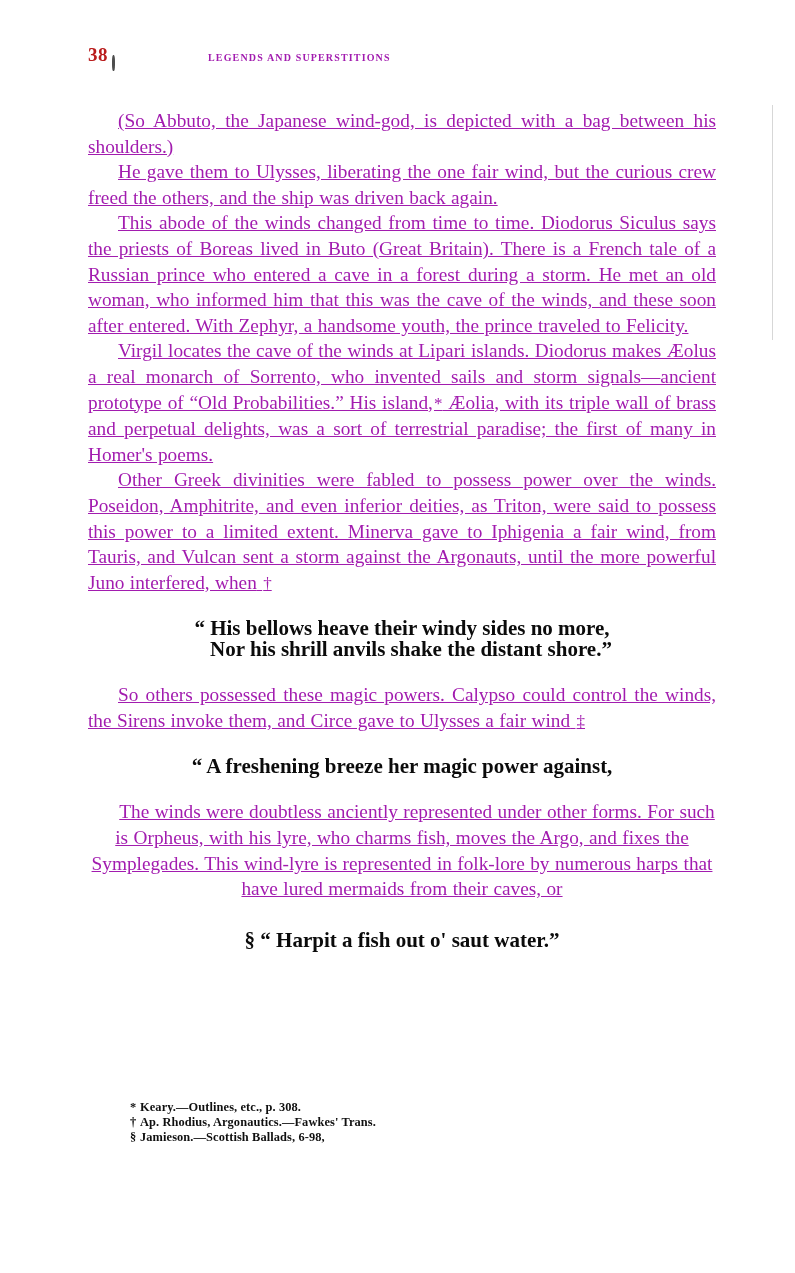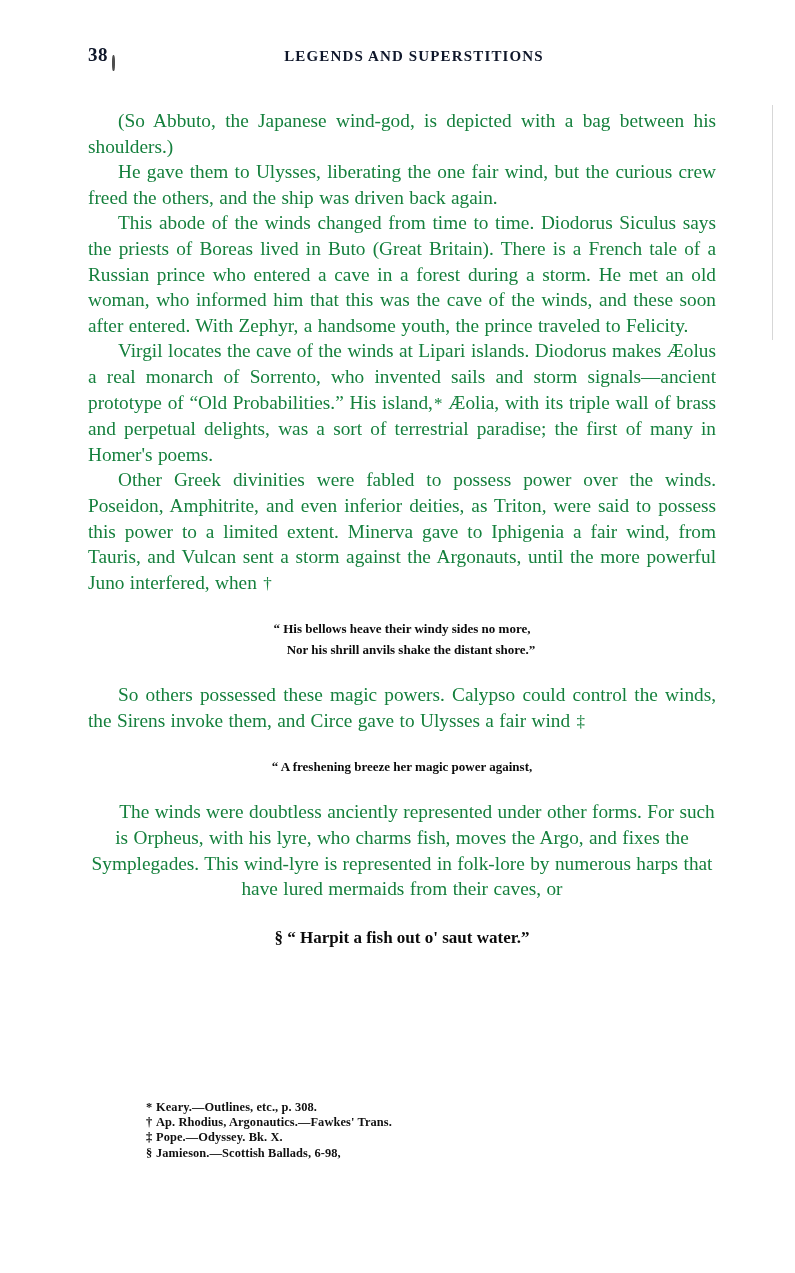--- a/index.html
+++ b/index.html
@@ -52,86 +52,87 @@
   
   .runhead {
     display: flex;
     align-items: baseline;
     height: 30px;
     margin-bottom: 34px;
   }
   .folio {
     font-weight: bold;
     font-size: 19px;
-    color: #0f172a;
+    color: #b91c1c;
     letter-spacing: 0.5px;
     width: 120px;
   }
   .runhead-title {
     flex: 1;
-    text-align: center;
-    font-size: 15px;
+    text-align: left;
+    font-size: 10px;
     font-weight: bold;
     letter-spacing: 1.15px;
-    color: #0f172a;
+    color: #a21caf;
     text-transform: uppercase;
     padding-right: 96px;
     white-space: nowrap;
   }
 
   
   .para {
     font-size: 19.3px;
     line-height: 25.6px;
-    color: #15803d;
+    color: #a21caf;
     text-align: justify;
     text-justify: inter-word;
     text-indent: 30px;
     margin: 0;
     word-spacing: 0.6px;
+    text-decoration: underline;
     -webkit-font-smoothing: none;
   }
   .para:last-of-type { text-align: left; }
   .para.ragged { text-align: center; }
 
   .fn-mark {
     font-size: 17px;
     vertical-align: baseline;
     padding-left: 1px;
   }
 
   
   .verse {
     margin: 22px 0 22px 0;
-    font-size: 13px;
+    font-size: 21px;
     line-height: 21px;
     font-weight: bold;
     color: #0b0b0b;
     text-align: center;
   }
   .verse .vline {
     display: block;
     white-space: nowrap;
   }
   .verse .vline.indent {
     padding-left: 18px;
   }
 
   .section-quote {
     margin: 26px 0 2px 0;
     text-align: center;
-    font-size: 17px;
+    font-size: 21px;
     font-weight: bold;
     color: #0b0b0b;
   }
 
   
   .footnotes {
     position: absolute;
-    left: 146px;
+    left: 130px;
     top: 1100px;
     width: 460px;
   }
   .footnote {
     font-size: 12.4px;
     line-height: 15.2px;
     font-weight: bold;
     color: #101010;
     letter-spacing: 0.1px;
     white-space: nowrap;
@@ -180,17 +181,16 @@
 
     <p class="para ragged">The winds were doubtless anciently represented under other forms.  For such is Orpheus, with his lyre, who charms fish, moves the Argo, and fixes the Symplegades. This wind-lyre is represented in folk-lore by numerous harps that have lured mermaids from their caves, or</p>
 
     <div class="section-quote"><span>§</span> <span>“ Harpit a fish out o' saut water.”</span></div>
 
   </div>
 
   <div class="footnotes">
     <div class="footnote"><span class="fmark">*</span><span>Keary.—Outlines, etc., p. 308.</span></div>
     <div class="footnote"><span class="fmark">†</span><span>Ap. Rhodius, Argonautics.—Fawkes' Trans.</span></div>
-    <div class="footnote"><span class="fmark">‡</span><span>Pope.—Odyssey.  Bk. X.</span></div>
     <div class="footnote"><span class="fmark">§</span><span>Jamieson.—Scottish Ballads, 6-98,</span></div>
   </div>
 
 </div>
 
 </body></html>

